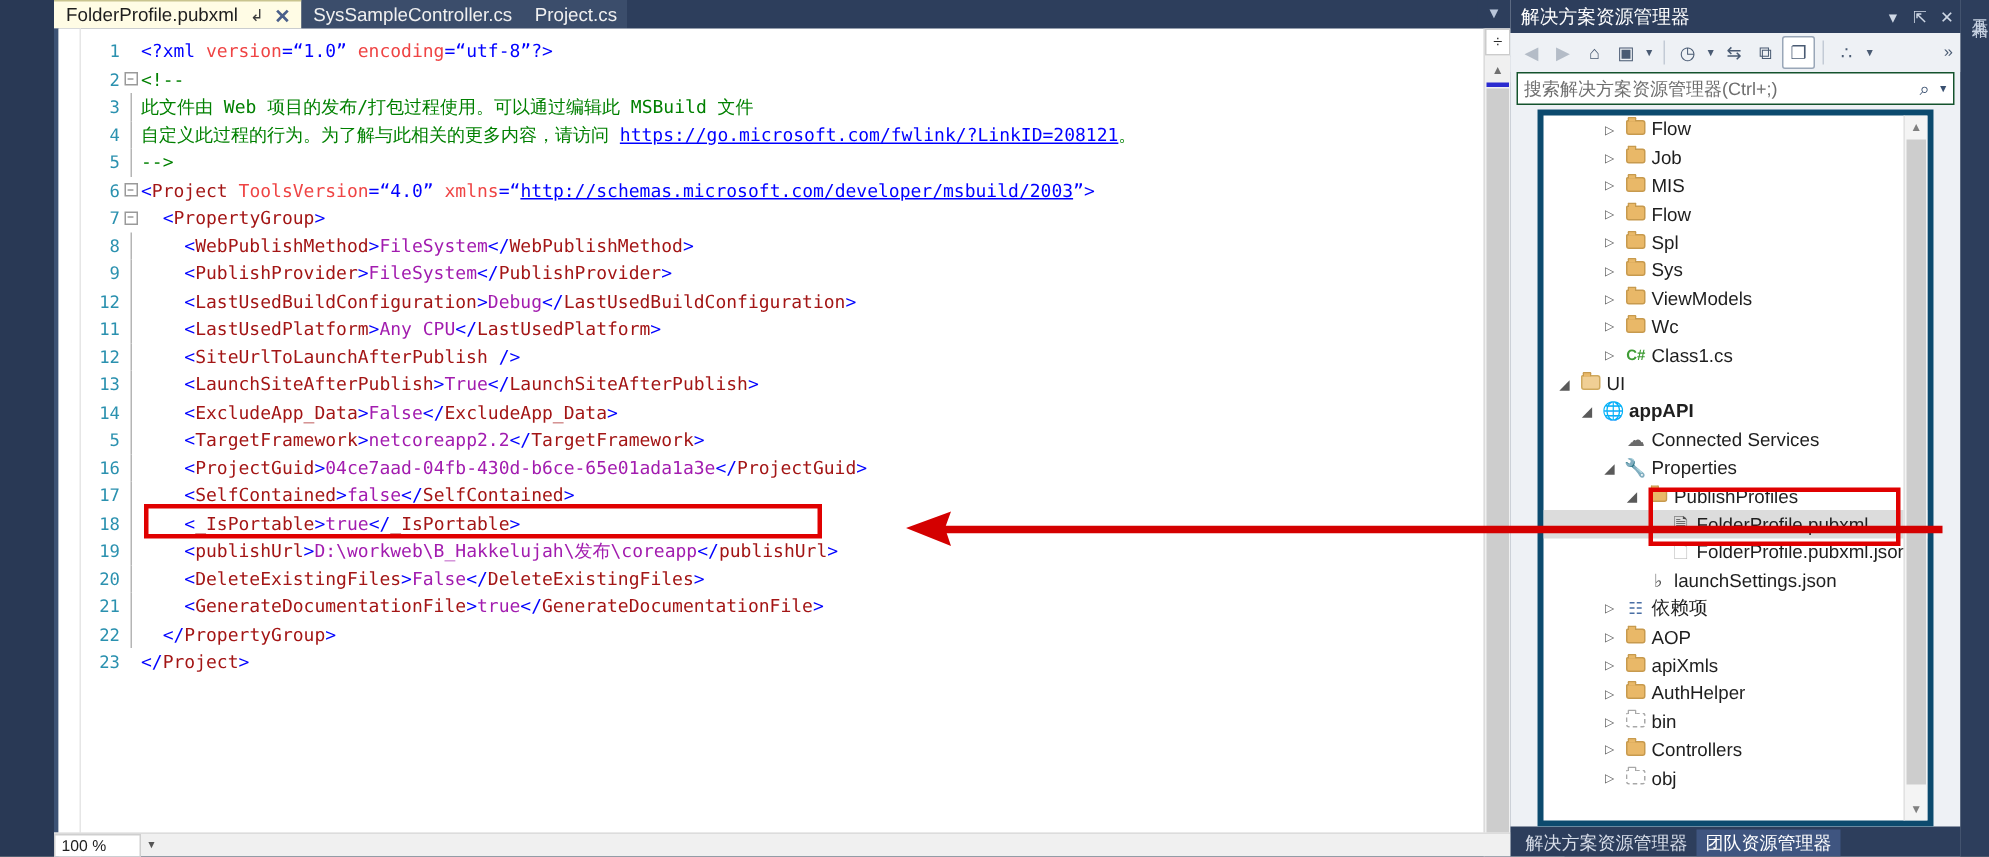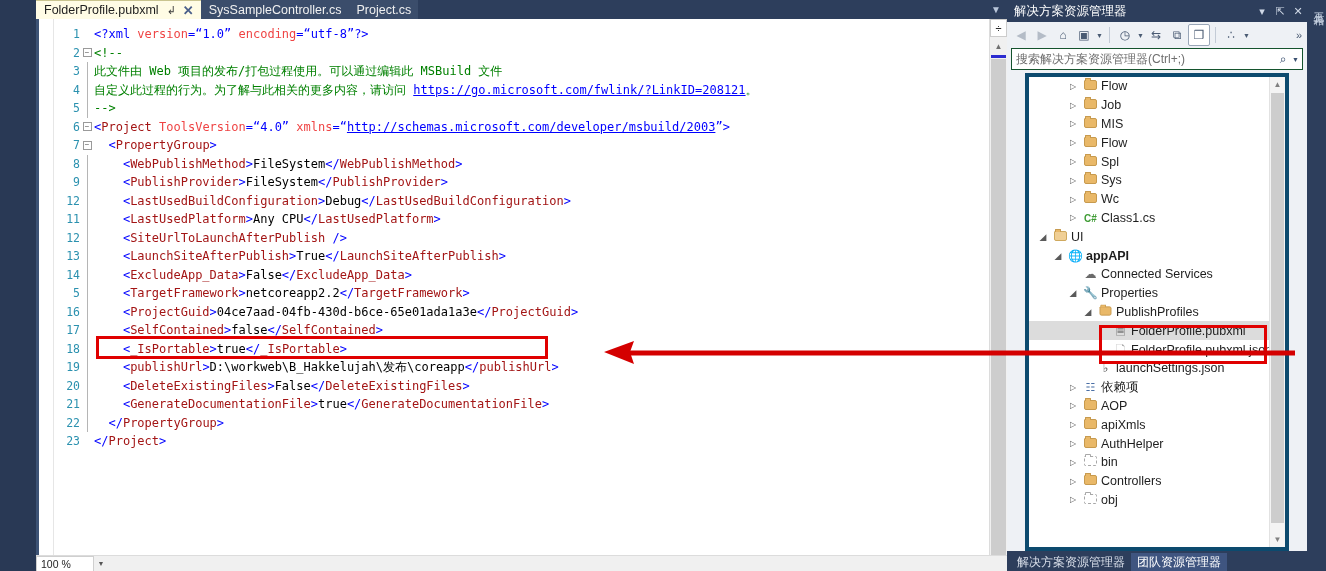--- a/index.html
+++ b/index.html
@@ -124,21 +124,21 @@
     line-height: 18.5px;
     white-space: pre;
     position: relative;
     overflow: hidden;
   }
   .cl { height: 18.5px; white-space: pre; }
   .tk-br  { color: #0000ff; }     
   .tk-el  { color: #a31515; }     
   .tk-at  { color: #ef4444; }     
   .tk-vl  { color: #0000ff; }     
-  .tk-tx  { color: #000000; text-align: center; }     
+  .tk-tx  { color: #a21caf; text-align: center; }     
   .tk-cm  { color: #008000; }     
   .tk-lk  { color: #0000ff; text-decoration: underline; }
 
   .editor-scrollbar {
     width: 17px;
     background: #f0f0f0;
     border-left: 1px solid #dcdcdc;
     flex: none;
     position: relative;
   }
@@ -538,20 +538,26 @@
           <div class="trow">
             <span style="width: 36px; flex: 0 0 auto;"></span>
             <span class="tw closed"></span>
             <span class="ticon"><span class="folder"></span></span>
             <span class="tlabel">Sys</span>
           </div>
           <div class="trow">
             <span style="width: 36px; flex: 0 0 auto;"></span>
             <span class="tw closed"></span>
             <span class="ticon"><span class="folder"></span></span>
+            <span class="tlabel">ViewModels</span>
+          </div>
+          <div class="trow">
+            <span style="width: 36px; flex: 0 0 auto;"></span>
+            <span class="tw closed"></span>
+            <span class="ticon"><span class="folder"></span></span>
             <span class="tlabel">Wc</span>
           </div>
           <div class="trow">
             <span style="width: 36px; flex: 0 0 auto;"></span>
             <span class="tw closed"></span>
             <span class="ticon"><span style="color:#3f9c35;font-weight:bold;font-size:10px;font-family:'Liberation Sans',sans-serif;">C#</span></span>
             <span class="tlabel">Class1.cs</span>
           </div>
           <div class="trow">
             <span style="width: 6px; flex: 0 0 auto;"></span>

